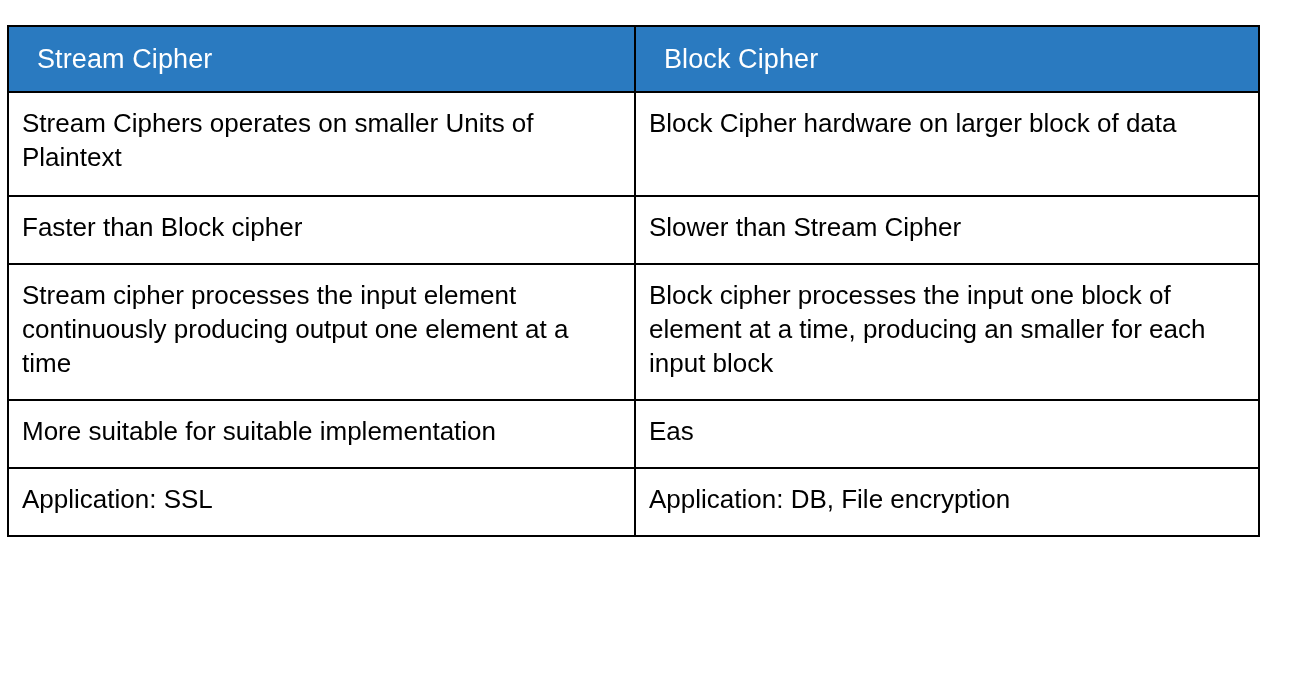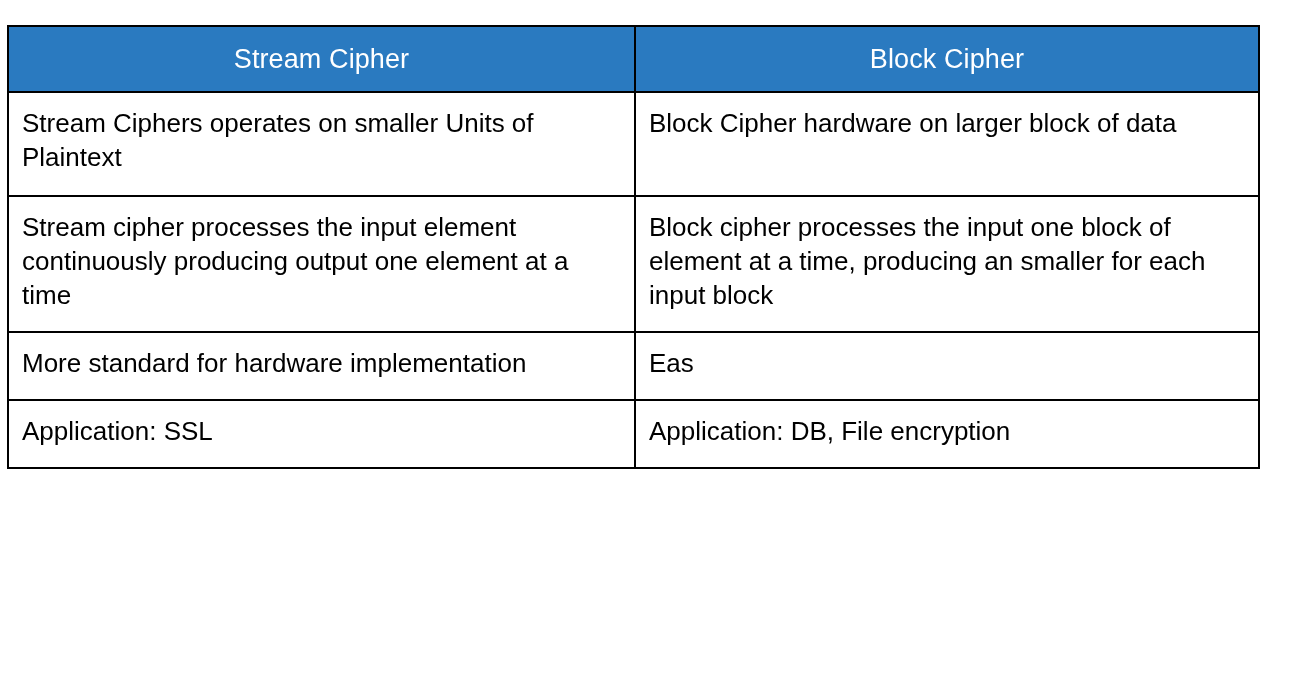--- a/index.html
+++ b/index.html
@@ -37,21 +37,21 @@
     border: 2px solid #000000;
     vertical-align: top;
     background: #ffffff;
   }
   .comparison-table thead th {
     background: #2a7ac0;
     color: #ffffff;
     font-weight: normal;
     font-size: 27px;
     line-height: 1.2;
-    text-align: center;
+    text-align: left;
     height: 64px;
     padding: 0 28px;
     vertical-align: middle;
     letter-spacing: 0.1px;
   }
   .comparison-table tbody td {
     color: #000000;
     font-size: 26px;
     line-height: 34px;
     text-align: left;
@@ -86,34 +86,42 @@
 
       <tr class="row-h1">
         <td>
           <span class="cell-text">Stream Ciphers operates on smaller Units of Plaintext</span>
         </td>
         <td>
           <span class="cell-text">Block Cipher hardware on larger block of data</span>
         </td>
       </tr>
 
+      <tr class="row-h2">
+        <td>
+          <span class="cell-text">Faster than Block cipher</span>
+        </td>
+        <td>
+          <span class="cell-text">Slower than Stream Cipher</span>
+        </td>
+      </tr>
 
       <tr class="row-h3">
         <td>
           <span class="cell-text">Stream cipher processes the input element continuously producing output one element at a time</span>
         </td>
         <td>
           <span class="cell-text">Block cipher processes the input one block of element at a time, producing an smaller for each input block</span>
         </td>
       </tr>
 
 
       <tr class="row-h2">
         <td>
-          <span class="cell-text">More standard for hardware implementation</span>
+          <span class="cell-text">More suitable for suitable implementation</span>
         </td>
         <td>
           <span class="cell-text">Eas</span>
         </td>
       </tr>
 
 
       <tr class="row-h2">
         <td>
           <span class="cell-text">Application: SSL</span>

